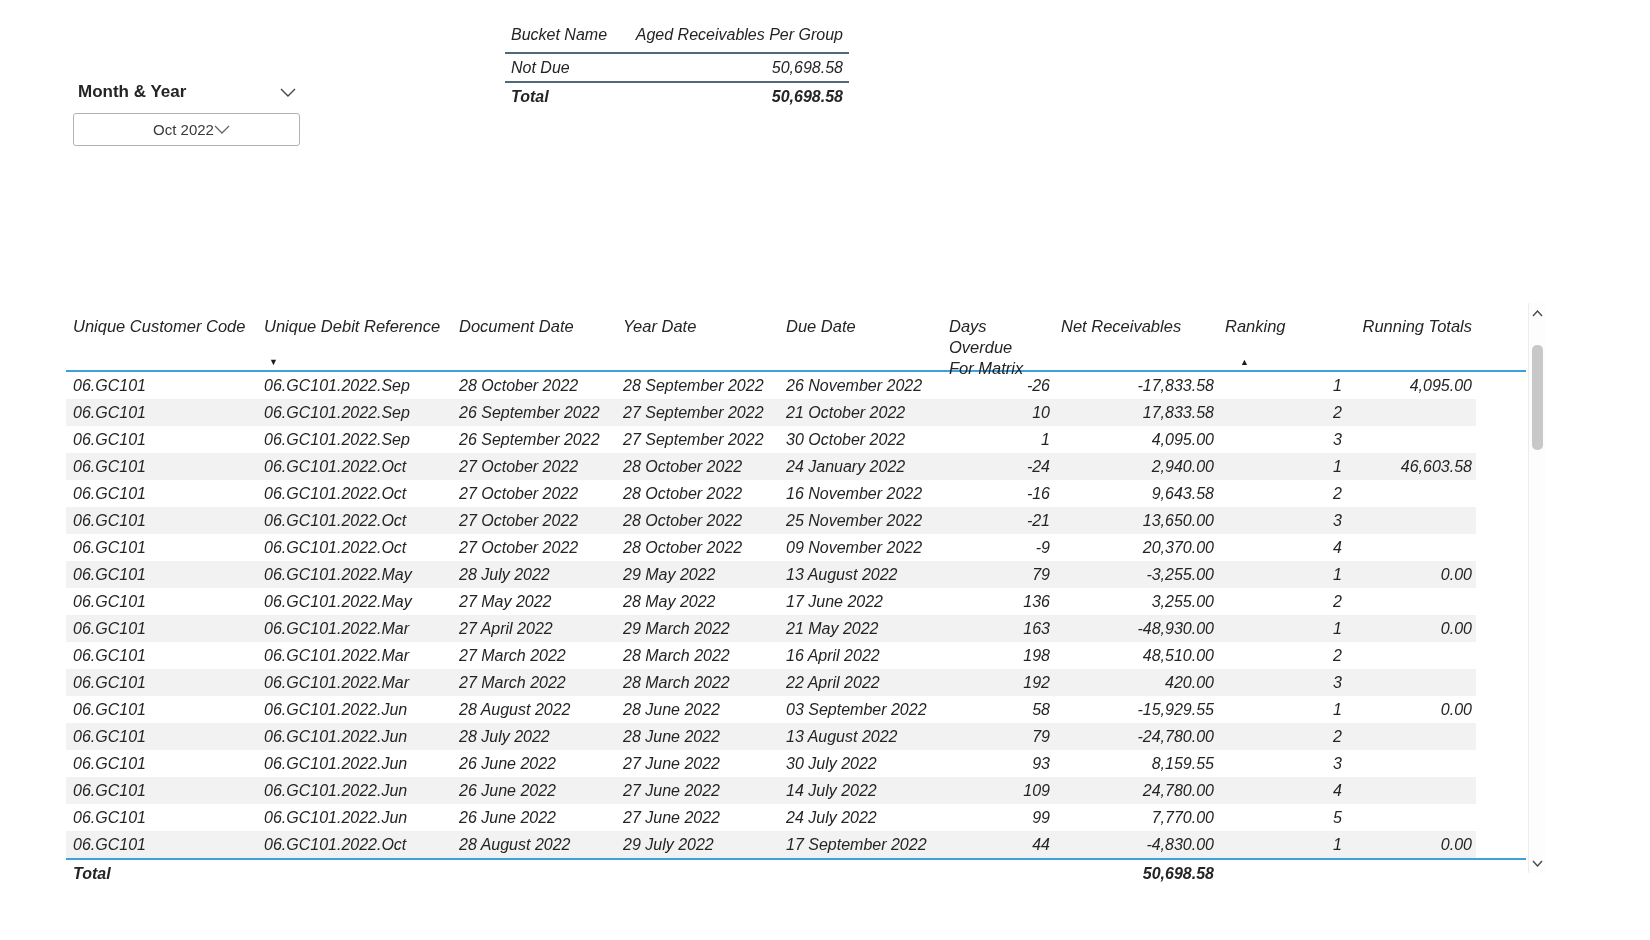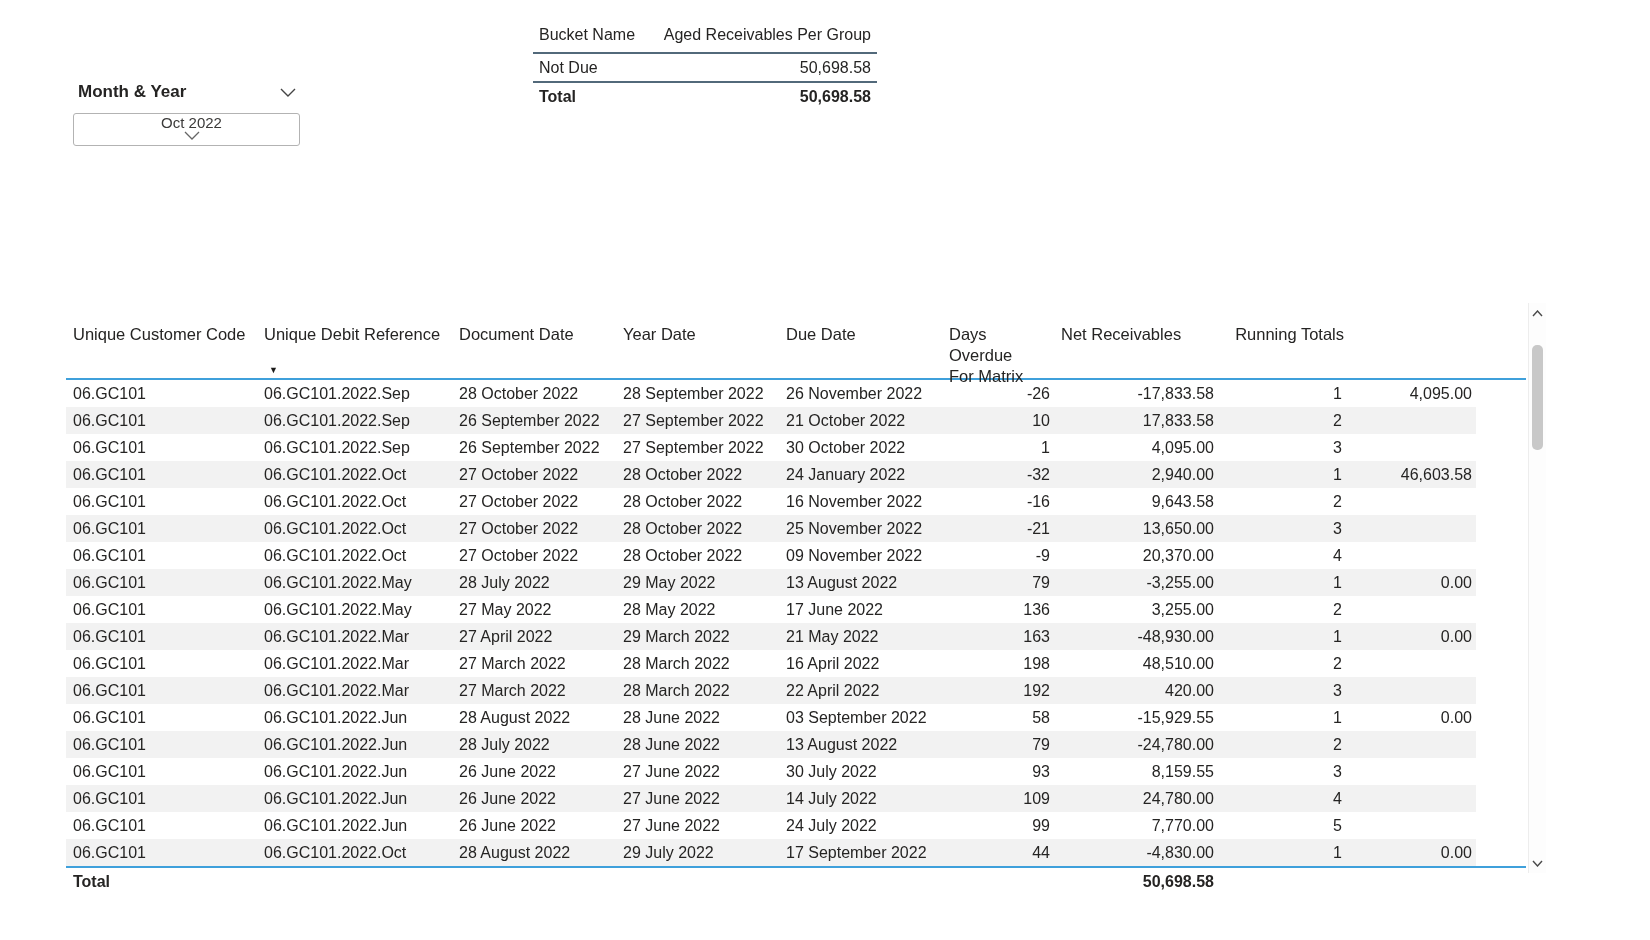--- a/index.html
+++ b/index.html
@@ -14,31 +14,31 @@
   body{
     width:1650px;height:940px;position:relative;background:#ffffff;
     font-family:"Liberation Sans", sans-serif;color:var(--text);
     overflow:hidden;-webkit-font-smoothing:antialiased;
   }
   
   .slicer{position:absolute;left:73px;top:78px;width:227px;}
   .slicer-header{display:flex;justify-content:space-between;align-items:center;height:28px;padding:0 4px 0 5px;}
   .slicer-title{font-size:17px;font-weight:600;}
   .slicer-box{margin-top:7px;height:31px;border:1px solid var(--border-gray);border-radius:3px;
-    display:flex;justify-content:flex-start;align-items:center;padding:0 10px 0 20px;cursor:pointer;flex-direction:column;}
+    display:flex;justify-content:center;align-items:center;padding:0 10px 0 20px;cursor:pointer;}
   .slicer-value{font-size:15px;color:#3b3a39;}
   .chev{display:block;}
   
-  .bucket{position:absolute;left:533px;top:18px;width:344px;font-size:16px;}
+  .bucket{position:absolute;left:505px;top:18px;width:344px;font-size:16px;font-style:italic;}
   .b-row{display:flex;justify-content:space-between;align-items:center;padding:0 6px;}
   .b-head{height:34px;border-bottom:2px solid var(--slate-line);}
   .b-data{height:27px;border-bottom:2px solid var(--slate-line);}
   .b-total{height:27px;font-weight:bold;}
   
-  .main{position:absolute;left:66px;top:316px;width:1460px;}
+  .main{position:absolute;left:66px;top:308px;width:1460px;font-style:italic;}
   .mt-header{display:flex;width:1460px;height:62px;border-bottom:2px solid var(--accent-blue);box-sizing:content-box;}
   .th{position:relative;padding-top:8px;font-size:16.5px;box-sizing:border-box;}
   .th .lbl{white-space:pre-line;display:block;line-height:21px;}
   .c0{width:191px;padding-left:7px;}
   .c1{width:195px;padding-left:7px;}
   .c2{width:164px;padding-left:7px;}
   .c3{width:163px;padding-left:7px;}
   .c4{width:163px;padding-left:7px;}
   .c5{width:112px;}
   .c6{width:164px;}
@@ -118,20 +118,24 @@
     <div class="th c4">
         <span class="lbl">Due Date</span>
       </div>
     <div class="th c5">
         <span class="lbl">Days Overdue
 For Matrix</span>
       </div>
     <div class="th c6">
         <span class="lbl">Net Receivables</span>
       </div>
+    <div class="th c7">
+        <span class="lbl">Ranking</span>
+        <span class="sort s-c7">▲</span>
+      </div>
     <div class="th c8">
         <span class="lbl">Running Totals</span>
       </div>
   </div>
 
   <div class="mt-body">
 
       <div class="row">
         <div class="cell c0">06.GC101</div>
         <div class="cell c1">06.GC101.2022.Sep</div>
@@ -167,21 +171,21 @@
         <div class="cell c7">3</div>
         <div class="cell c8"></div>
       </div>
 
       <div class="row alt">
         <div class="cell c0">06.GC101</div>
         <div class="cell c1">06.GC101.2022.Oct</div>
         <div class="cell c2">27 October 2022</div>
         <div class="cell c3">28 October 2022</div>
         <div class="cell c4">24 January 2022</div>
-        <div class="cell c5">-32</div>
+        <div class="cell c5">-24</div>
         <div class="cell c6">2,940.00</div>
         <div class="cell c7">1</div>
         <div class="cell c8">46,603.58</div>
       </div>
 
       <div class="row">
         <div class="cell c0">06.GC101</div>
         <div class="cell c1">06.GC101.2022.Oct</div>
         <div class="cell c2">27 October 2022</div>
         <div class="cell c3">28 October 2022</div>

